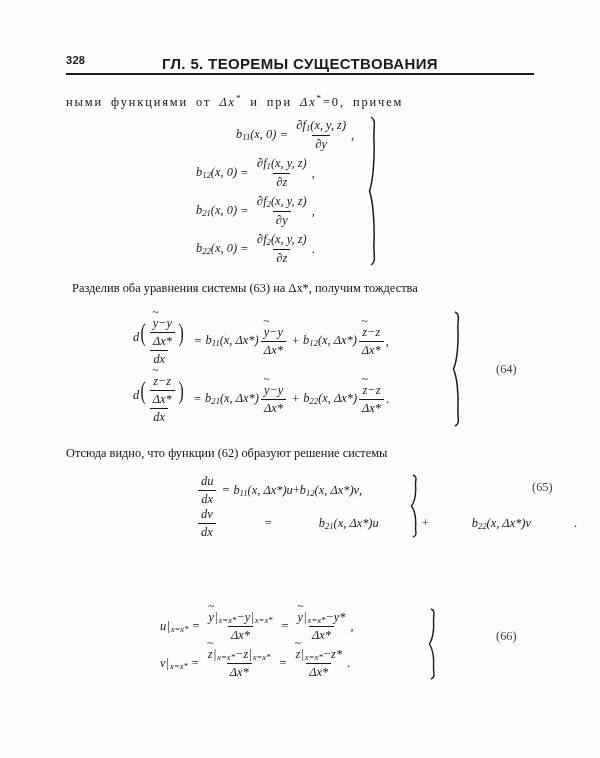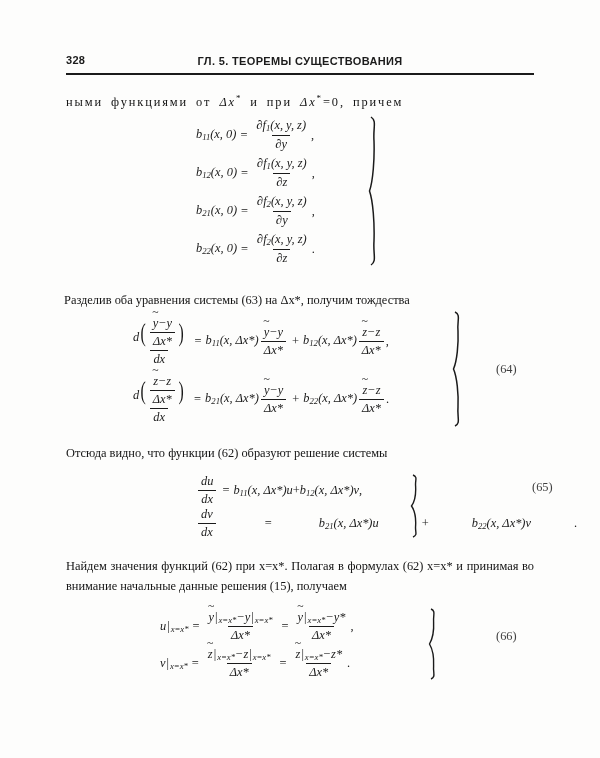--- a/index.html
+++ b/index.html
@@ -42,21 +42,21 @@
     color: #1b1b1b;
   }
   .chaptitle {
     position: absolute;
     left: 0;
     top: 1px;
     width: 468px;
     text-align: center;
     font-family: "Liberation Sans", "DejaVu Sans", sans-serif;
     font-weight: bold;
-    font-size: 11px;
+    font-size: 15px;
     letter-spacing: 0.35px;
     color: #1b1b1b;
   }
   .rule {
     position: absolute;
     left: 66px;
     top: 73px;
     width: 468px;
     height: 1.6px;
     background: #1b1b1b;
@@ -172,21 +172,21 @@
     <span class="chaptitle">ГЛ. 5. ТЕОРЕМЫ СУЩЕСТВОВАНИЯ</span>
   </div>
   <div class="rule"></div>
 
   <div class="para spaced" style="left:66px; top:88px; width:468px;">
     <span>ными функциями от </span><span class="ital">Δx</span><span class="sup">*</span><span> и при </span><span class="ital">Δx</span><span class="sup">*</span><span>=0, причем</span>
   </div>
 
   <div class="eqblock" style="left:196px; top:116px;">
 
-    <div class="row" style="height:38px;">
+    <div class="row" style="height:38px;margin-left:40px;">
       <span class="lhs"><span>b</span><span class="sub">11</span><span>(x, 0)</span></span>
       <span class="eq upr">=</span>
       <span class="frac">
         <span class="num"><span>∂f</span><span class="sub">1</span><span>(x,  y,  z)</span></span>
         <span class="den">∂y</span>
       </span>
       <span class="upr">,</span>
     </div>
 
     <div class="row" style="height:38px;">
@@ -219,21 +219,21 @@
       <span class="upr">.</span>
     </div>
   </div>
 
   <div class="brace" style="left:368px; top:115px;">
     <svg width="16" height="152" viewBox="0 0 16 152">
       <path d="M3 2 C9 6, 5 12, 6 26 C6.6 44, 5 66, 1.5 76 C5 86, 6.6 108, 6 126 C5 140, 9 146, 3 150" fill="none" stroke="#1a1a1a" stroke-width="1.5"></path>
     </svg>
   </div>
 
-  <div class="para" style="left:64px; top:278px; width:468px;margin-top:12px;">Разделив оба уравнения системы (63) на Δx*, получим тождества</div>
+  <div class="para" style="left:72px; top:278px; width:468px;">Разделив оба уравнения системы (63) на Δx*, получим тождества</div>
 
   <div class="eqblock" style="left:128px; top:312px;">
 
     <div class="row" style="height:58px;">
       <span class="frac">
         <span class="num">
           <span class="nw"><span>d</span><span class="bigparen">
                 <span class="pl">(</span>
                 <span class="frac">
                   <span class="num"><span class="tilde"><span class="tmark">~</span><span>y</span></span><span>−y</span></span>
@@ -323,21 +323,20 @@
     </div>
   </div>
 
   <div class="brace" style="left:410px; top:473px;">
     <svg width="14" height="66" viewBox="0 0 14 66">
       <path d="M3 2 C8 4, 5 7, 5.6 13 C6 20, 5 28, 1.5 33 C5 38, 6 46, 5.6 53 C5 59, 8 62, 3 64" fill="none" stroke="#1a1a1a" stroke-width="1.4"></path>
     </svg>
   </div>
   <div class="eqnum" style="left:496px; top:480px;margin-left:36px;">(65)</div>
 
-  <div class="para" style="left:66px; top:556px; width:468px;">Найдем значения функций (62) при x=x*. Полагая в формулах (62) x=x* и принимая во внимание начальные данные решения (15), получаем</div>
 
   <div class="eqblock" style="left:160px; top:608px;">
 
     <div class="row" style="height:37px;">
       <span class="lhs"><span>u</span><span class="vbar">|</span><span class="sub">x=x*</span></span>
       <span class="eq upr">=</span>
       <span class="frac">
         <span class="num"><span class="tilde"><span class="tmark">~</span><span>y</span></span><span class="vbar">|</span><span class="sub">x=x*</span><span>−y</span><span class="vbar">|</span><span class="sub">x=x*</span></span>
         <span class="den">Δx*</span>
       </span>

